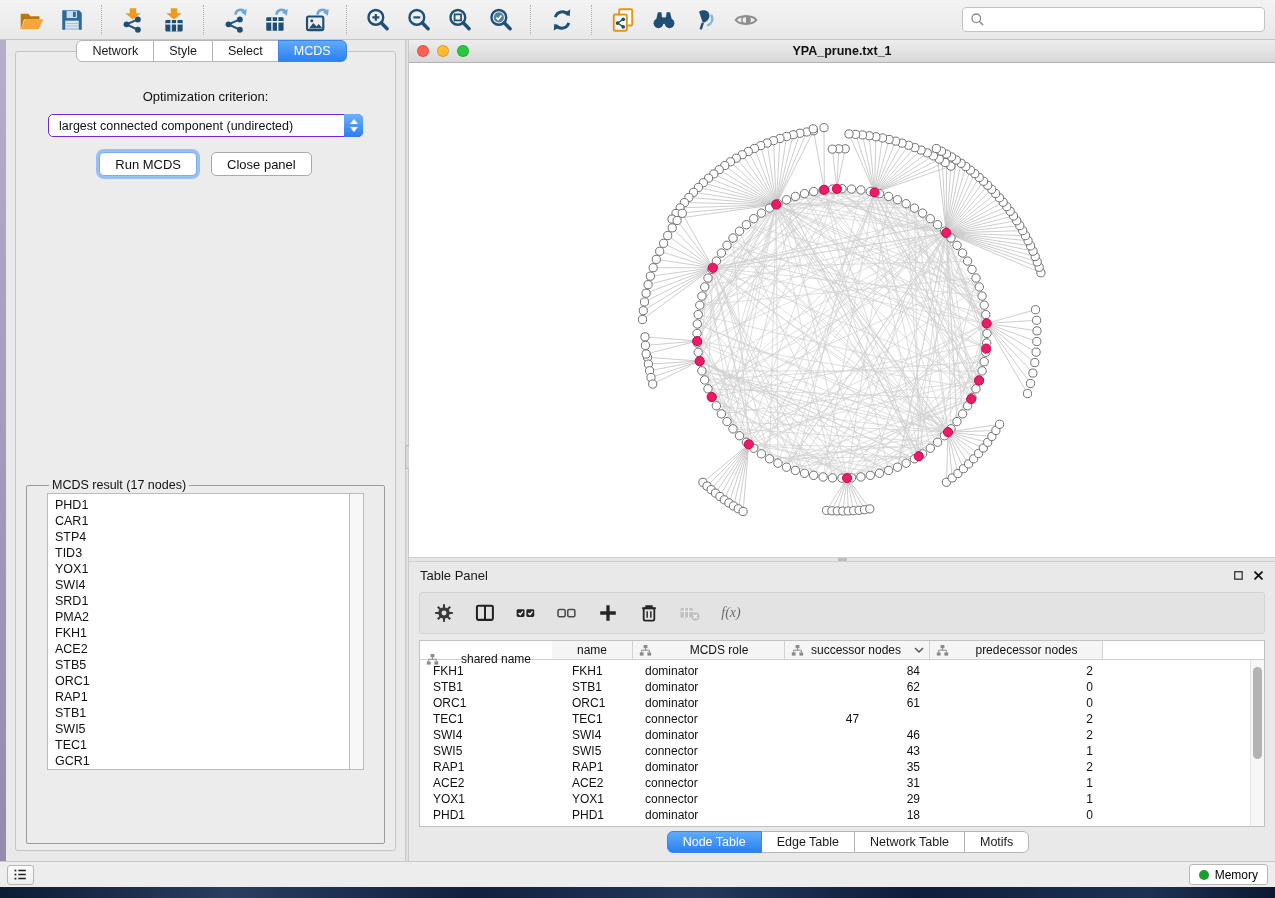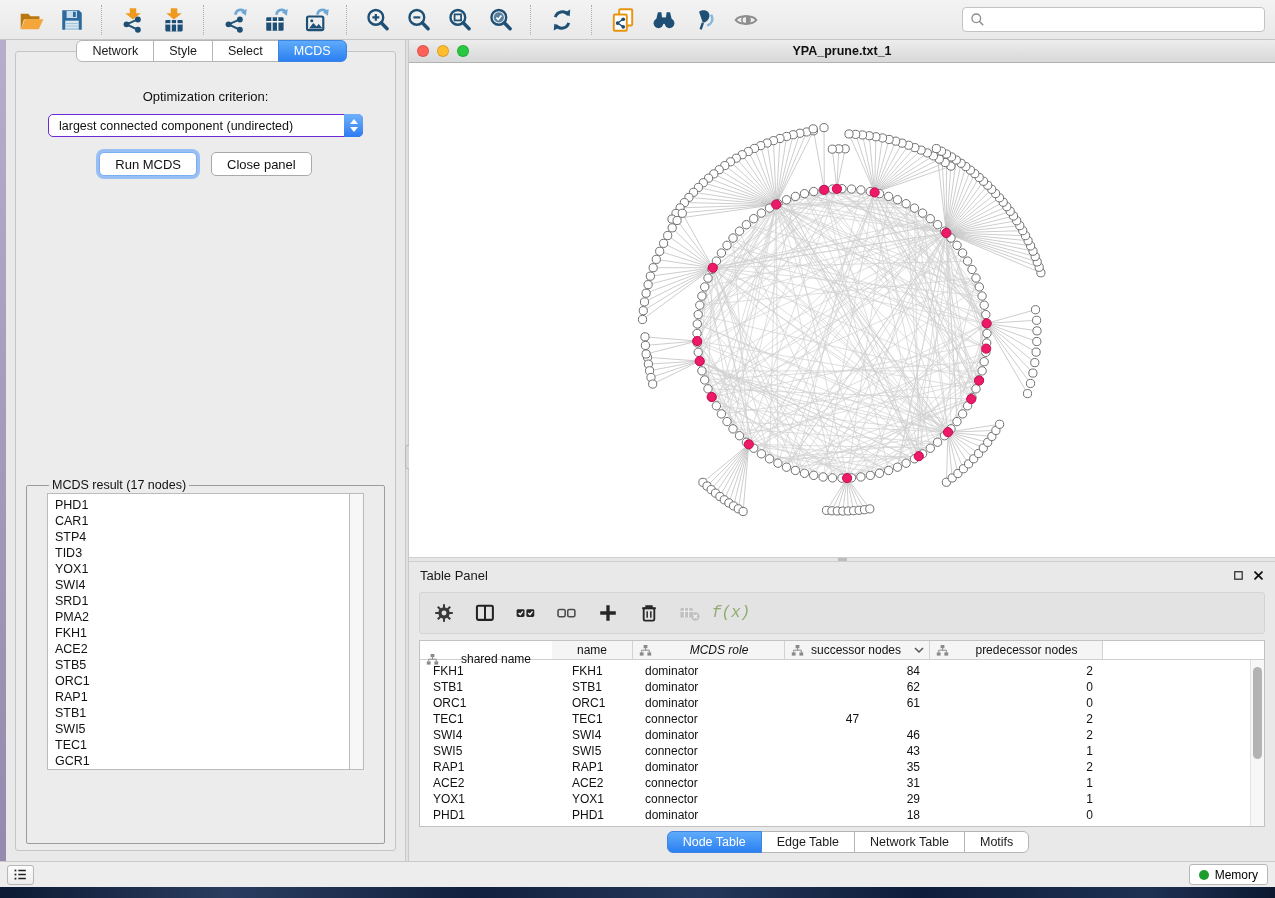--- a/index.html
+++ b/index.html
@@ -53,21 +53,21 @@
   .net-canvas{flex:1;position:relative;background:#fff}
   .net-canvas svg{position:absolute;inset:0}
   .h-splitter{height:5px;background:#e6e6e6;border-top:1px solid #cfcfcf;border-bottom:1px solid #cfcfcf;display:flex;align-items:center;justify-content:center;box-sizing:border-box}
   .h-grab{width:9px;height:3px;background:#bdbdbd}
   
   .table-panel{flex:1;background:#e9e9e9;display:flex;flex-direction:column;min-height:0}
   .table-toolbar{margin:3px 10px 6px;height:40px;background:#e3e3e3;border:1px solid #d4d4d4;border-radius:3px;display:flex;align-items:center;padding:0 12px;gap:17px;flex:0 0 auto}
   .tt-btn{background:none;border:none;width:24px;height:24px;display:flex;align-items:center;justify-content:center;padding:0}
   .tt-btn svg{width:22px;height:22px}
   .tt-btn.disabled{opacity:.55}
-  .fx{font-family:Liberation Mono, monospace;font-style:italic;color:#4d7c0f;font-size:16px}
+  .fx{font-family:Liberation Serif, serif;font-style:italic;color:#000000;font-size:14px}
   .table-wrap{flex:1;margin:0 10px;background:#fff;border:1px solid #c2c2c2;display:flex;flex-direction:column;position:relative;min-height:0;box-sizing:border-box}
   .t-header{display:flex;height:19px;flex:0 0 auto}
   .th-cell{display:flex;align-items:center;border-right:1px solid #d2d2d2;border-bottom:1px solid #cfcfcf;background:#f5f5f5;font-size:12px;box-sizing:border-box;gap:2px}
   .th-cell .ticn{margin-left:6px;display:flex}
   .th-cell .lbl{flex:1;text-align:center;white-space:nowrap;overflow:hidden}
   .th-filler{flex:1;background:#fff;border-bottom:1px solid #cfcfcf}
   .t-rows{flex:1;overflow:hidden;padding-top:3px}
   .t-row{display:flex;height:16px;align-items:center}
   .t-cell{font-size:12px;box-sizing:border-box;white-space:nowrap;overflow:hidden}
   .t-scrollbar{position:absolute;right:0;top:19px;bottom:0;width:13px;background:#f7f7f7;border-left:1px solid #e3e3e3}
@@ -1141,21 +1141,21 @@
                     <rect x="8.4" y="8.4" width="3.8" height="3.2"></rect>
                   </g>
                   <path d="M6.5 4.2v2M2.7 8.4V6.2h7.6v2.2" stroke="#8a8a8a" fill="none"></path>
                 </svg>
               </span>
               <span class="lbl">shared name</span>
             </div>
             <div class="th-cell" style="width: 81px;">
               <span class="lbl">name</span>
             </div>
-            <div class="th-cell" style="width: 152px; font-style: italic;">
+            <div class="th-cell" style="width: 152px;">
               <span class="ticn">
                 <svg width="13" height="13" viewBox="0 0 13 13">
                   <g fill="#8a8a8a">
                     <rect x="4.6" y="1" width="3.8" height="3.2"></rect>
                     <rect x="0.8" y="8.4" width="3.8" height="3.2"></rect>
                     <rect x="8.4" y="8.4" width="3.8" height="3.2"></rect>
                   </g>
                   <path d="M6.5 4.2v2M2.7 8.4V6.2h7.6v2.2" stroke="#8a8a8a" fill="none"></path>
                 </svg>
               </span>

